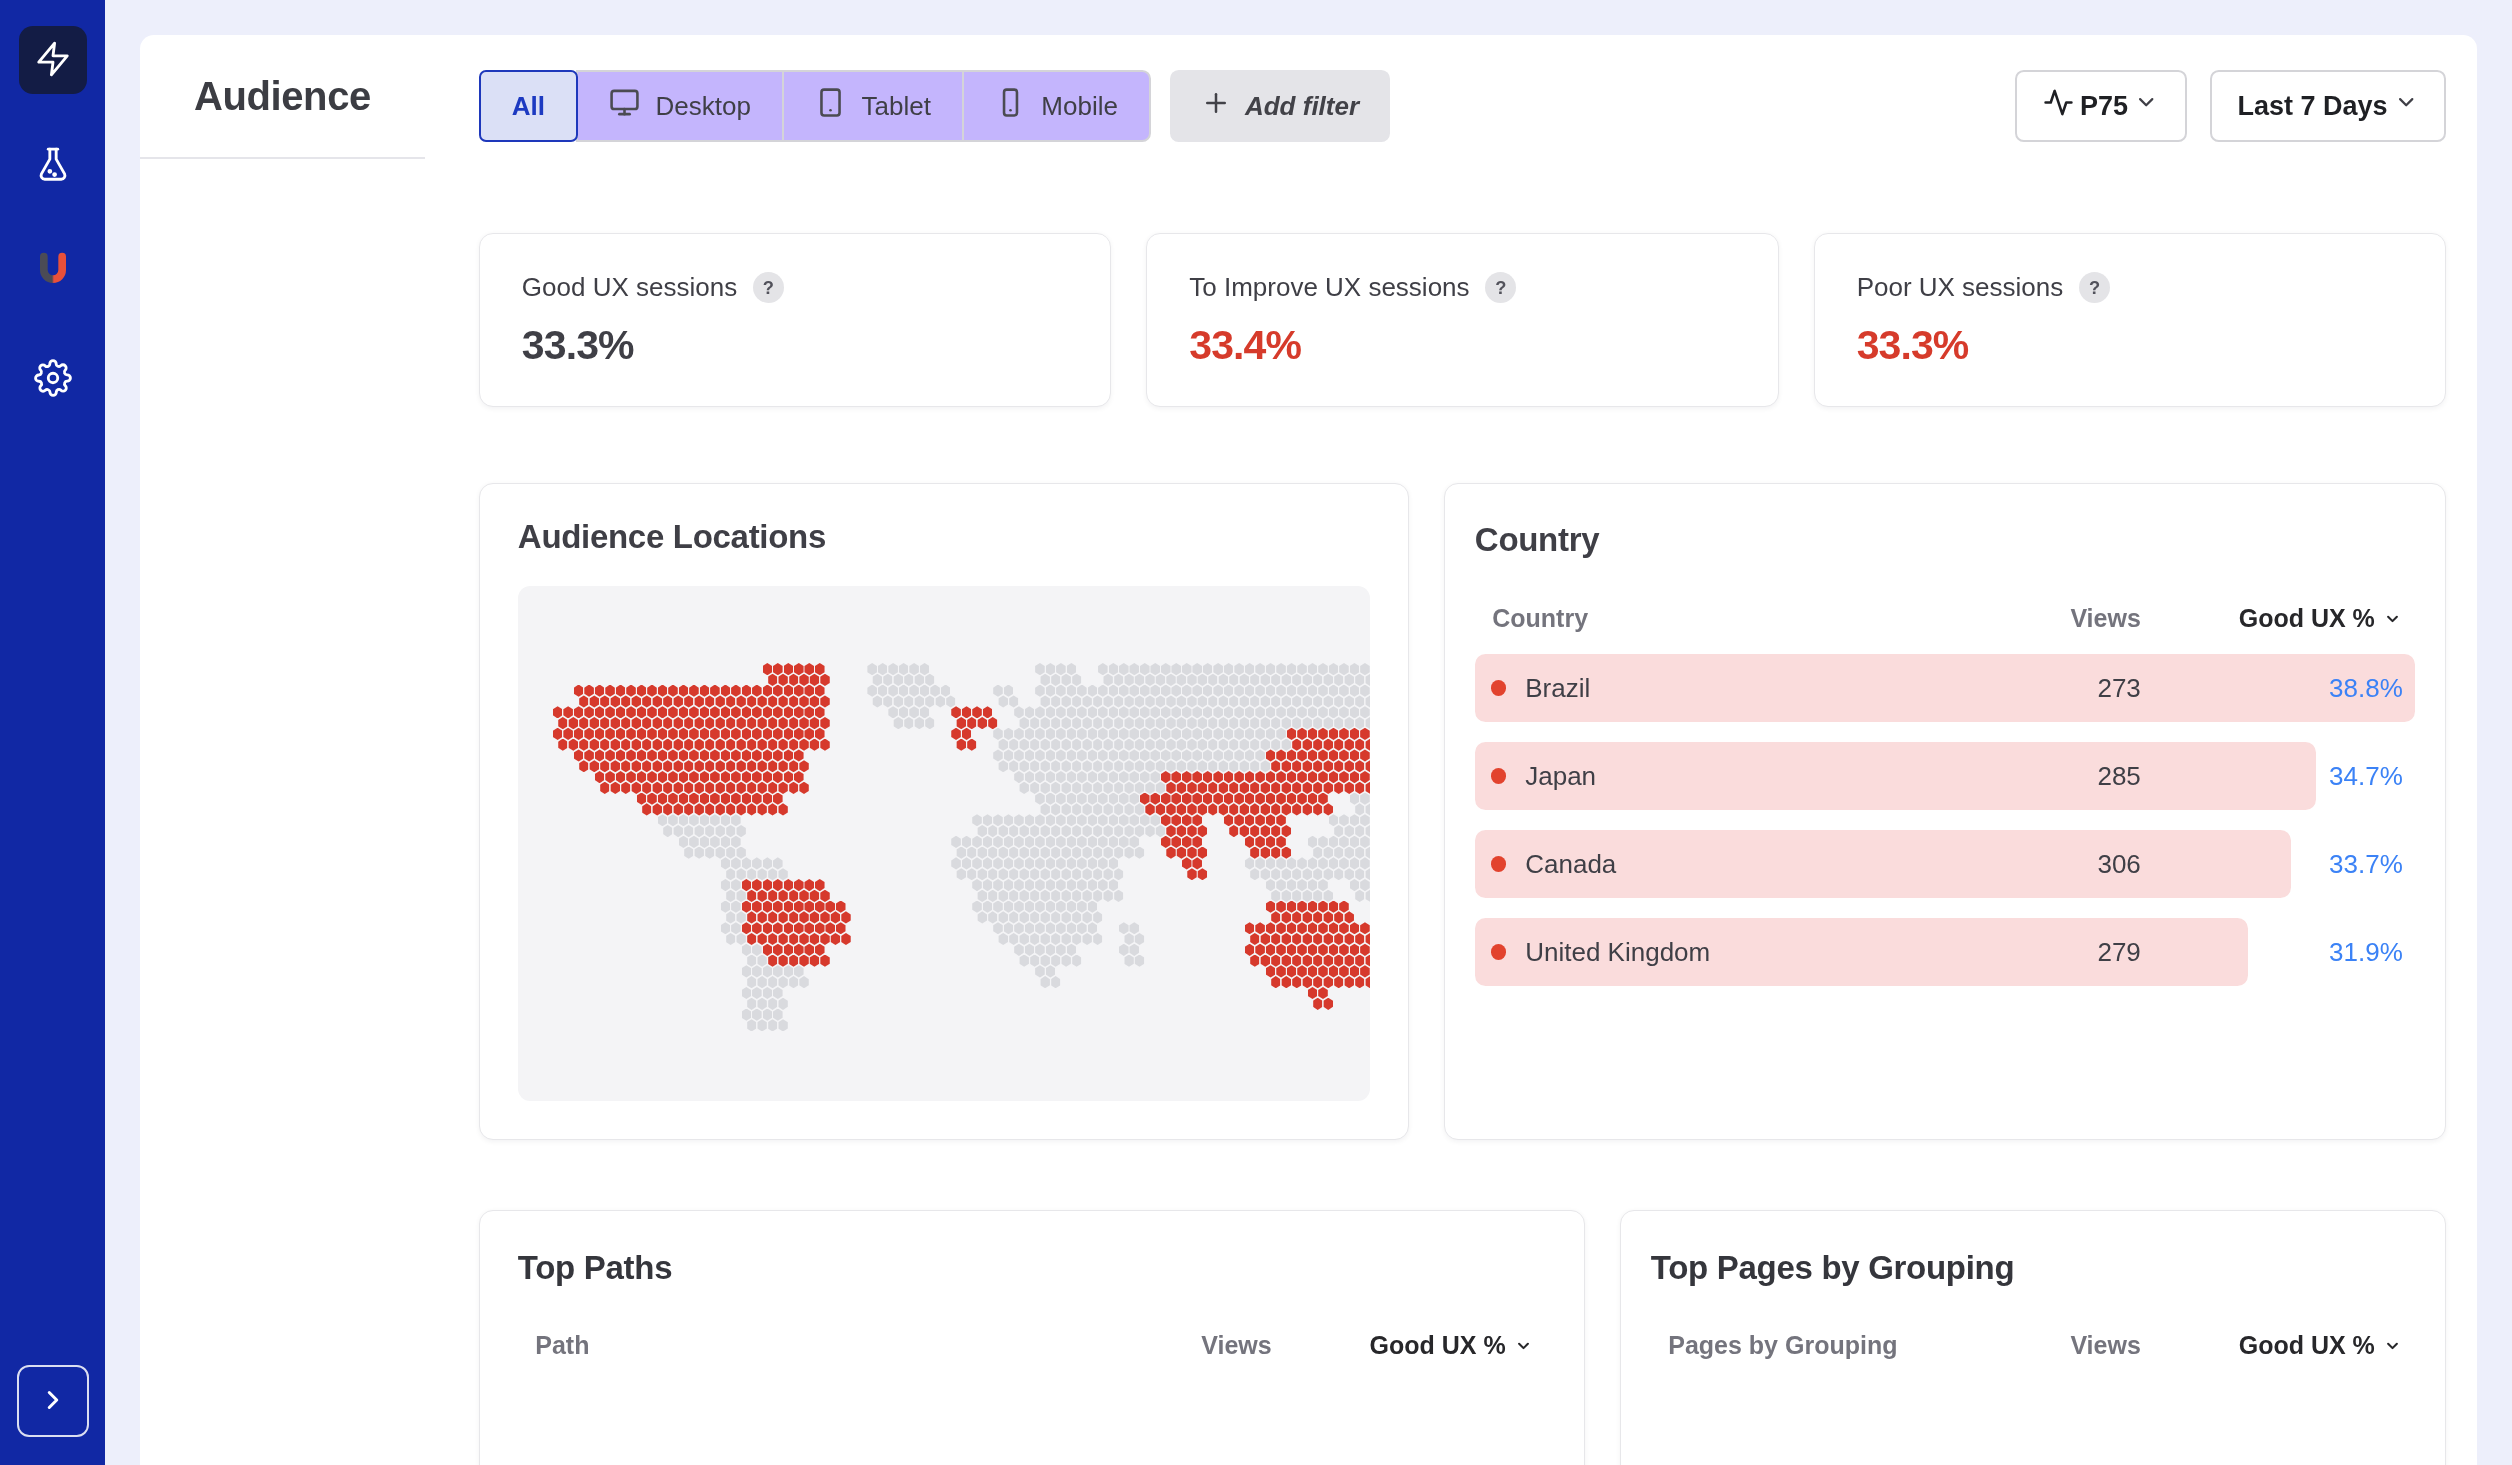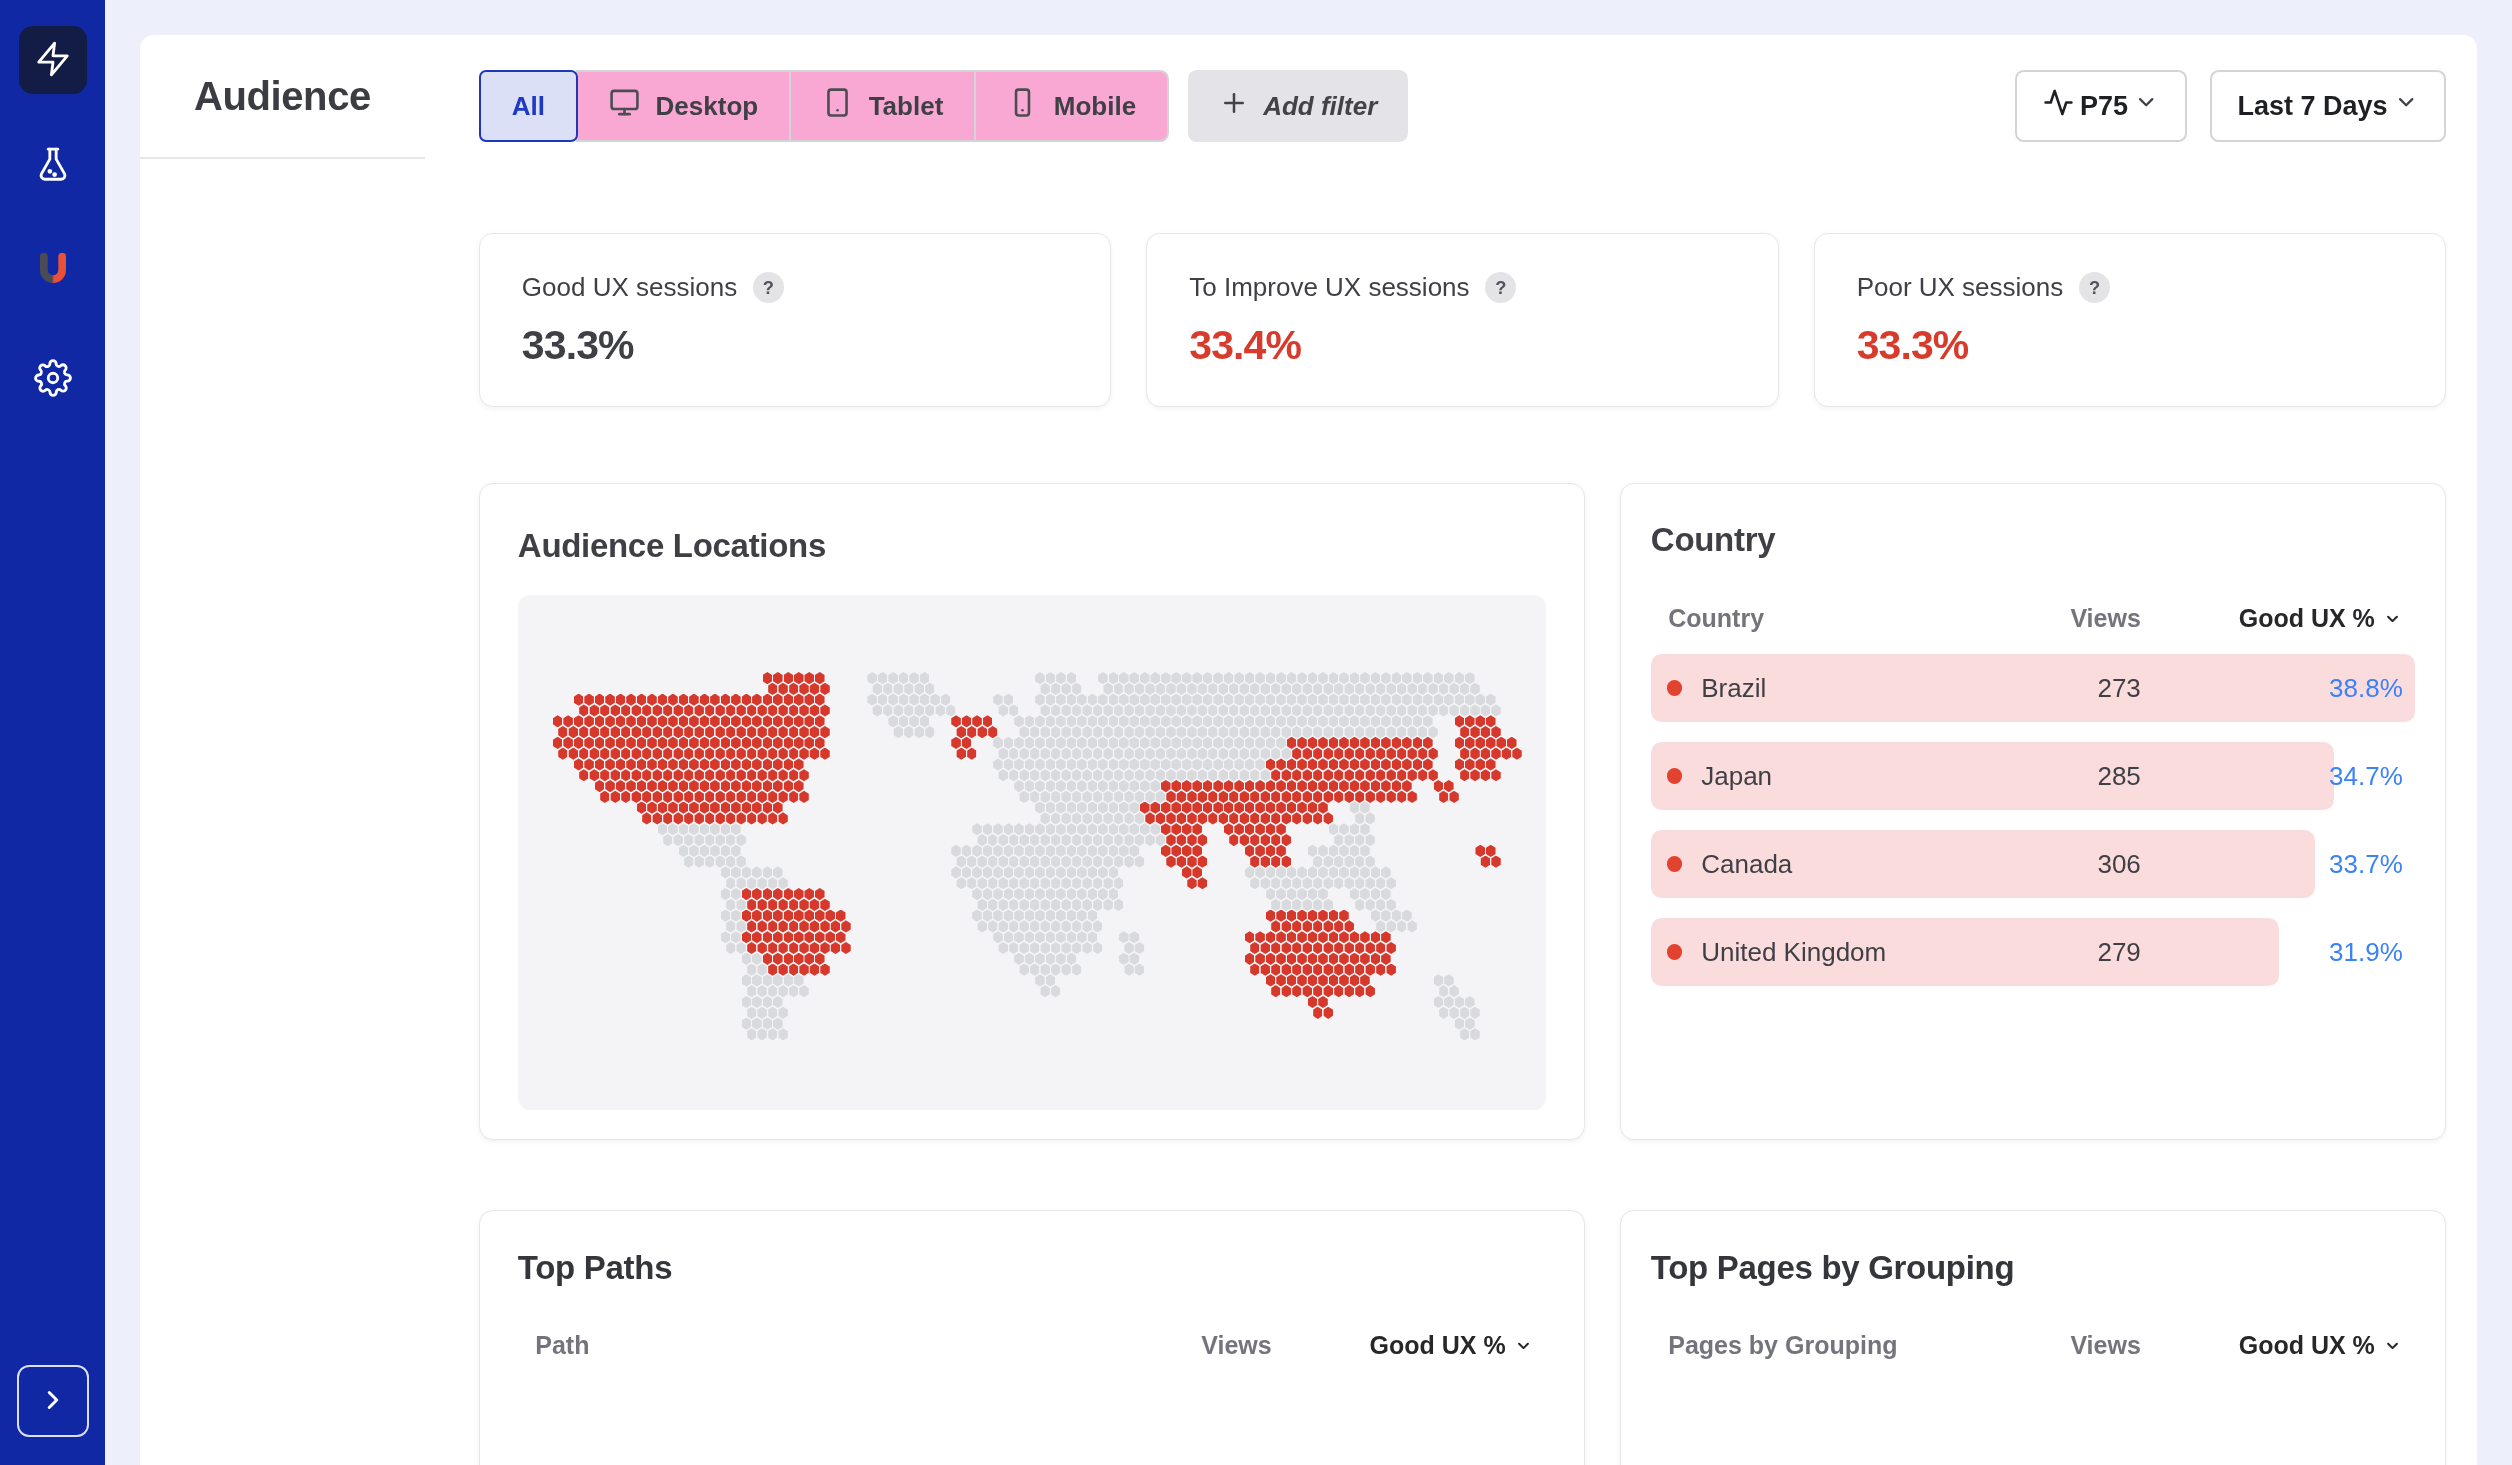--- a/index.html
+++ b/index.html
@@ -39,23 +39,23 @@
     height:124px; padding:0 54px; display:flex; align-items:center;
     border-bottom:2.6px solid #e5e5ea; flex:none;
   }
   .page-title { font-size:40px; font-weight:700; color:#3c3d43; letter-spacing:-0.4px; }
   .content { padding:35px 31px 0 54px; flex:1; }
 
   
   .toolbar { display:flex; align-items:center; }
   .seg-group { display:flex; }
   .seg {
-    height:72px; background:#f9a8d4; border:2.2px solid #d4d4d8; margin-left:-2.2px;
+    height:72px; background:#c4b5fd; border:2.2px solid #d4d4d8; margin-left:-2.2px;
     display:flex; align-items:center; gap:15.7px; padding:0 31px;
-    font-size:26px; font-weight:700; color:#3f3f46; cursor:pointer; position:relative;
+    font-size:26px; font-weight:400; color:#3f3f46; cursor:pointer; position:relative;
   }
   .seg:first-child { margin-left:0; border-radius:8.7px 0 0 8.7px; }
   .seg:last-child { border-radius:0 8.7px 8.7px 0; }
   .seg.active {
     background:#dbe0f6; border-color:#1e38bb; color:#1d3ac1;
     font-weight:600; z-index:1; border-radius:7px;
   }
   .add-filter {
     margin-left:19px; height:72px; border:none; background:#e4e4e8; border-radius:8.7px;
     display:flex; align-items:center; gap:14px; padding:0 31px;
@@ -84,21 +84,21 @@
   }
   .stat-value { margin-top:19px; font-size:41px; font-weight:600; letter-spacing:-0.9px; color:#3f3f46; }
   .stat-value.red { color:#d63b2b; }
 
   
   .panels { display:flex; gap:35px; margin-top:76px; }
   .panel {
     background:#fff; border:1.7px solid #e7e7ea; border-radius:14px;
     box-shadow:0 1.7px 5.2px rgba(23,23,40,.05);
   }
-  .panel.map-panel { width:1106px; height:657px; padding:43px 38px; }
+  .panel.map-panel { width:930px; height:657px; padding:34px 38px; }
   .panel.country-panel { flex:1; height:657px; padding:37px 30px; }
   .panel-title { font-size:33px; color:#3f3f46; letter-spacing:-0.3px; }
   .panel-title.bold { font-weight:700; color:#35363c; }
 
   
   .map-box {
     margin-top:30px; height:515px; background:#f4f4f6; border-radius:12.2px;
     position:relative; overflow:hidden;
   }
   .map-grid { position:absolute; left:35px; top:77px; }

